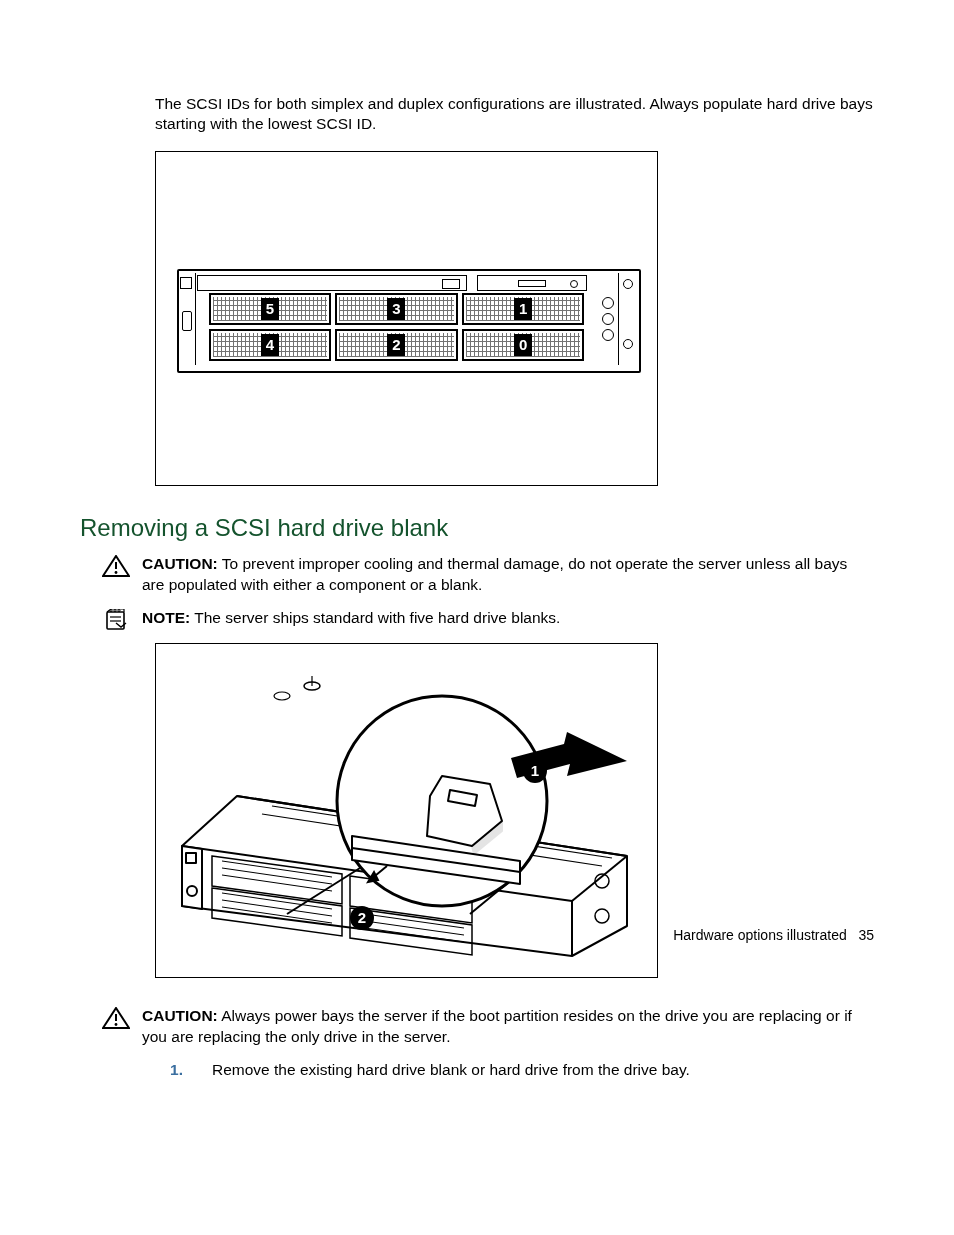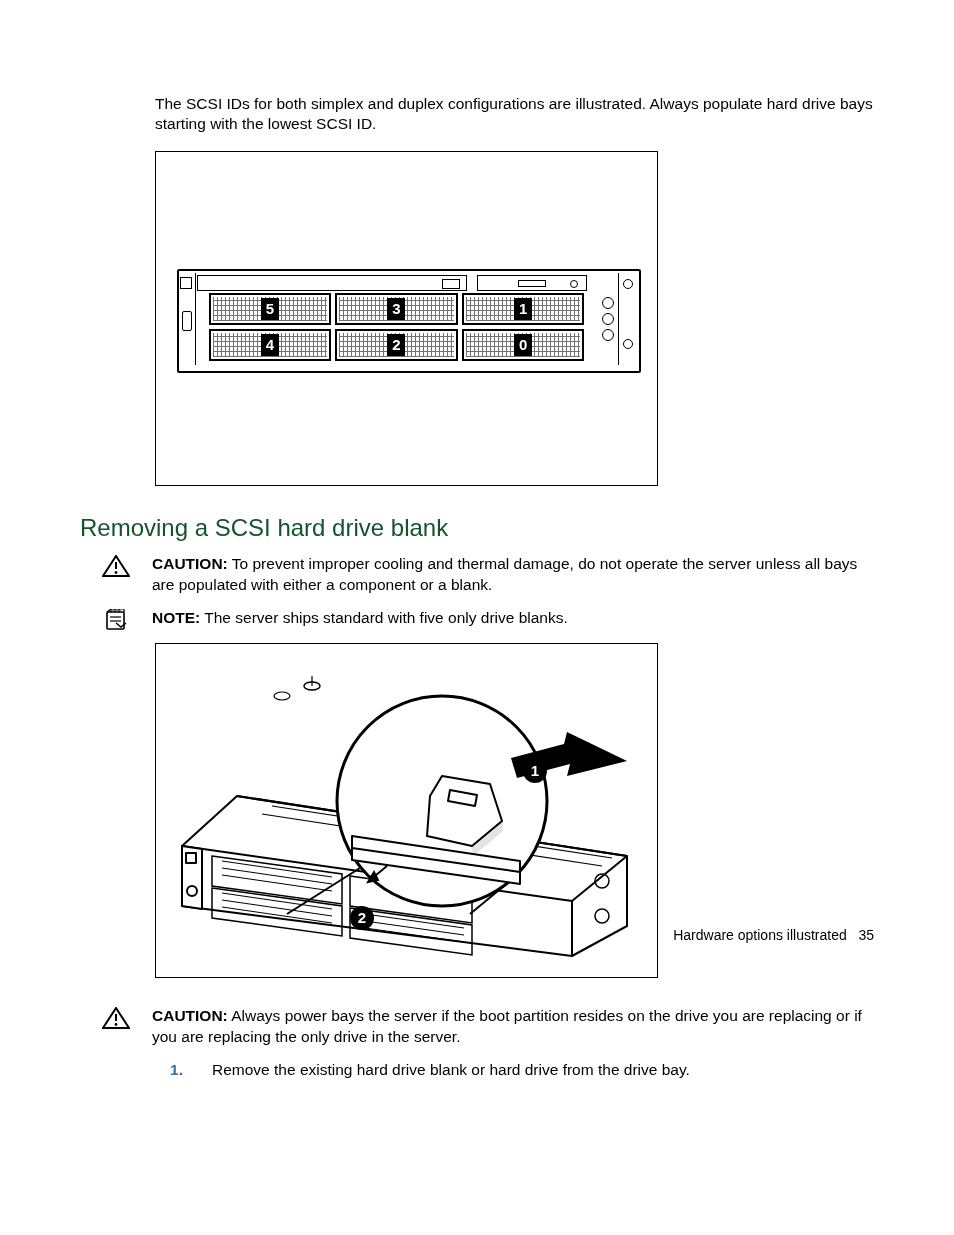--- a/index.html
+++ b/index.html
@@ -46,21 +46,20 @@
     font-weight: 400;
     color: #14532d;
     font-size: 24px;
     margin: 0 0 12px 0;
   }
   .callout {
     display: flex;
     align-items: flex-start;
     margin-left: 22px;
     margin-bottom: 12px;
-    gap: 10px;
   }
   .callout-icon {
     flex: 0 0 28px;
     width: 28px;
     height: 22px;
     margin-top: 1px;
   }
   .callout-text {
     flex: 1;
     font-size: 15.5px;
@@ -222,21 +221,21 @@
           <path d="M5 3 L9 0 L22 0 L22 3" fill="none" stroke="#000" stroke-width="1.2"></path>
           <circle cx="9" cy="1.5" r="1" fill="none" stroke="#000" stroke-width="1"></circle>
           <circle cx="13" cy="1.5" r="1" fill="none" stroke="#000" stroke-width="1"></circle>
           <circle cx="17" cy="1.5" r="1" fill="none" stroke="#000" stroke-width="1"></circle>
           <line x1="8" y1="8" x2="19" y2="8" stroke="#000" stroke-width="1.2"></line>
           <line x1="8" y1="12" x2="19" y2="12" stroke="#000" stroke-width="1.2"></line>
           <path d="M14 14 L19 18 L24 14" fill="none" stroke="#000" stroke-width="1.4"></path>
         </svg>
       </div>
       <div class="callout-text">
-        <span class="label">NOTE:</span><span> The server ships standard with five only drive blanks.</span>
+        <span class="label">NOTE:</span><span> The server ships standard with five hard drive blanks.</span>
       </div>
     </div>
 
     <div class="figure fig2">
       <div class="f2wrap">
         <svg viewBox="0 0 470 310" width="470" height="310">
 
           <g stroke="#000" stroke-width="2" fill="#fff" stroke-linejoin="round">
             <polygon points="10,190 65,140 455,200 455,270 400,300 10,250"></polygon>
             <line x1="10" y1="190" x2="400" y2="245"></line>

